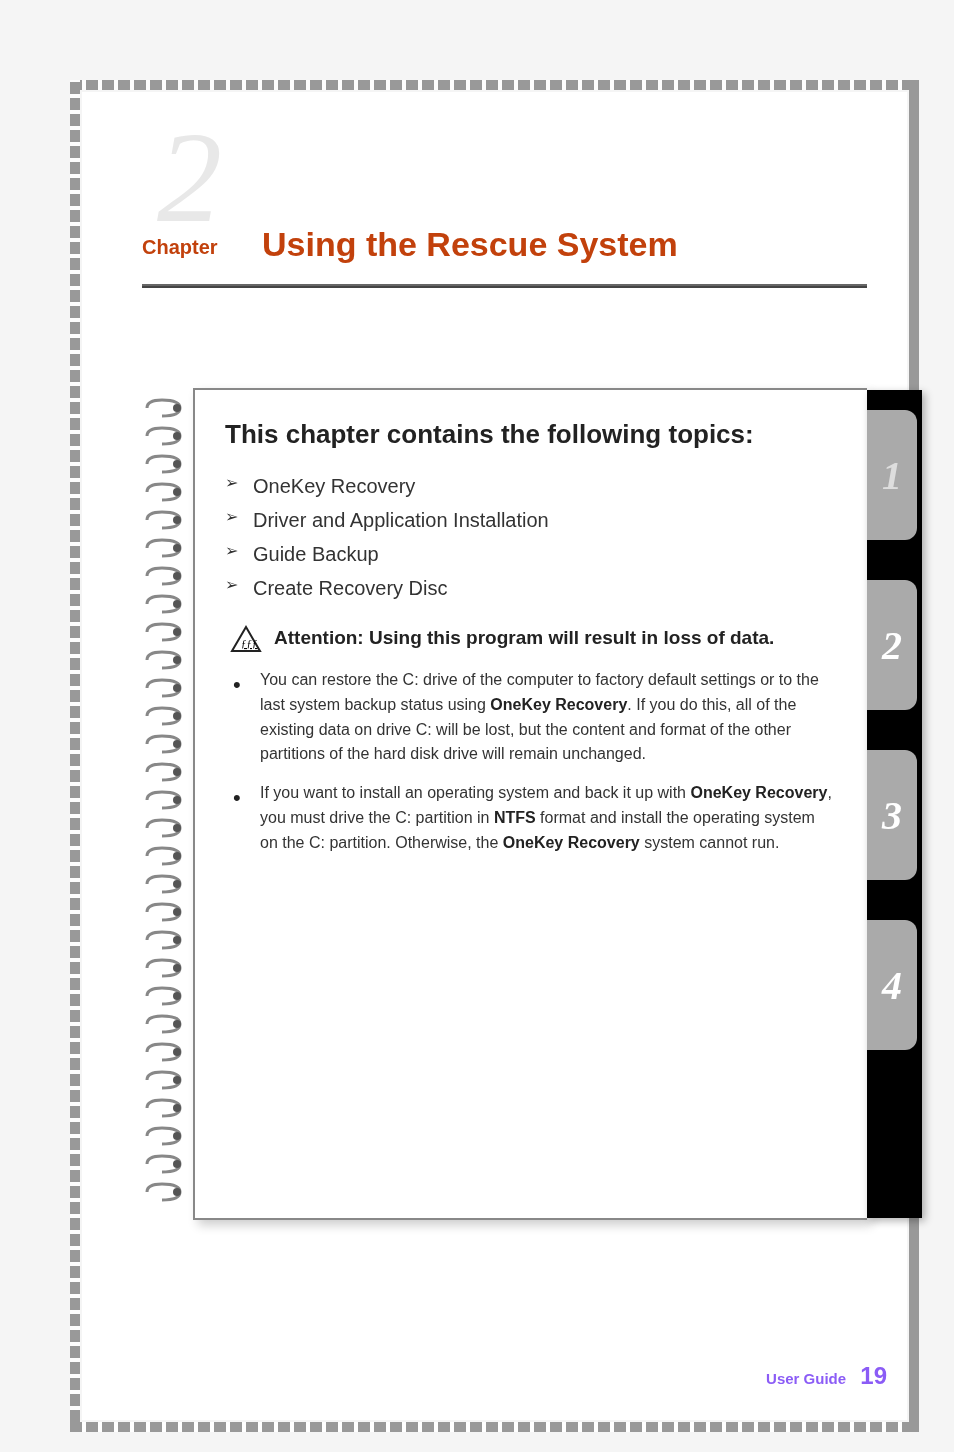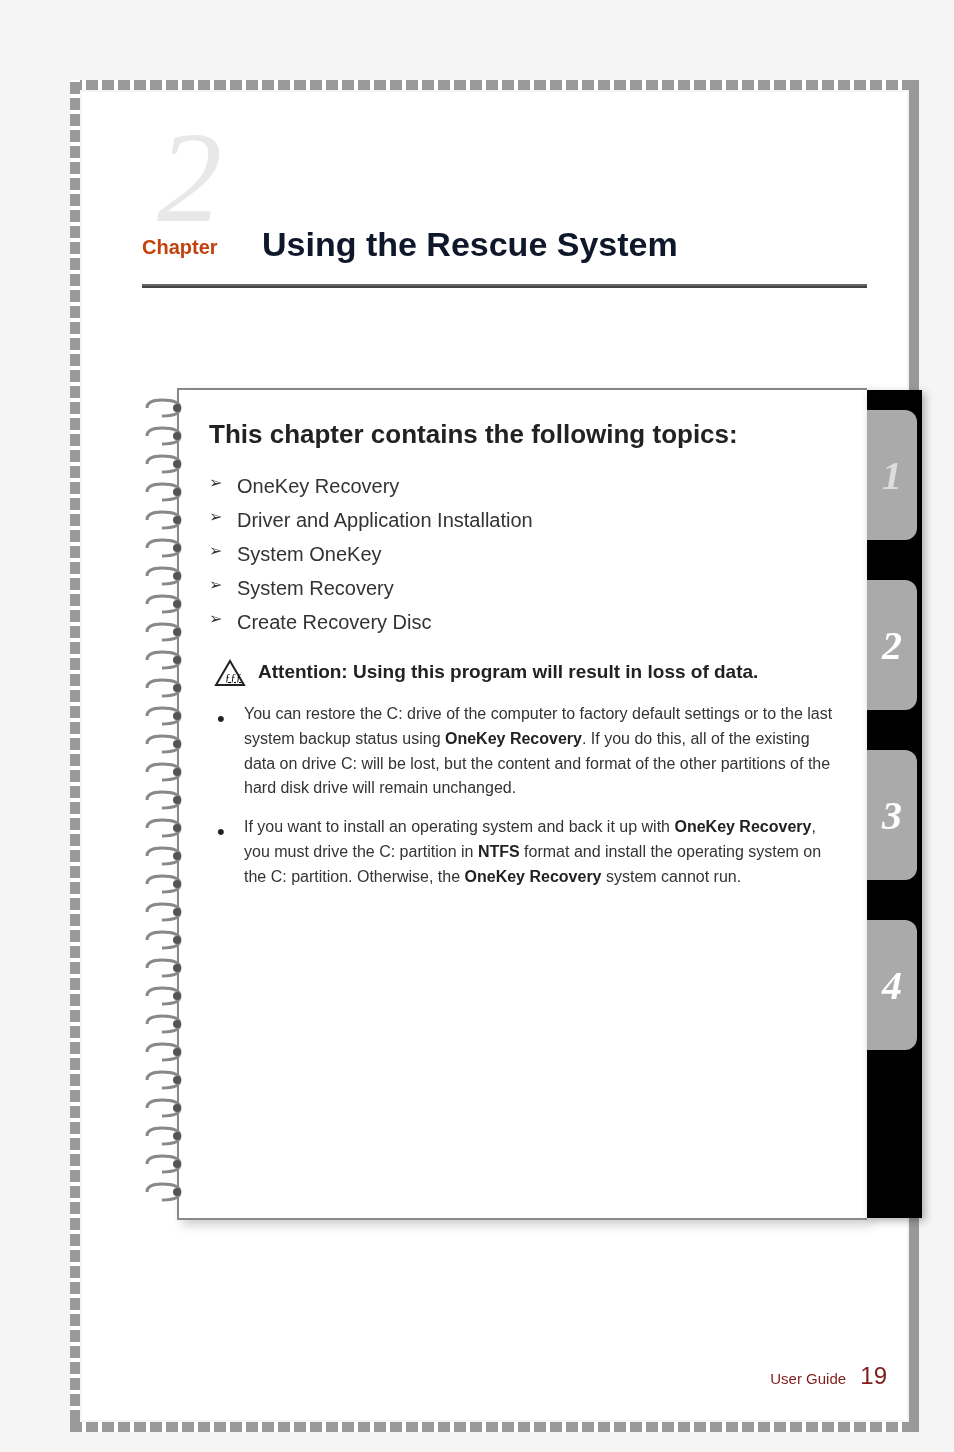--- a/index.html
+++ b/index.html
@@ -81,34 +81,34 @@
       position: absolute;
       bottom: 13px;
       left: 0;
       font-size: 20px;
       color: #c2410c;
       font-weight: bold;
     }
     .chapter-title {
       font-size: 34px;
       font-weight: bold;
-      color: #0f172a;
+      color: #c2410c;
       padding-bottom: 8px;
       flex: 1;
     }
     .title-underline {
       height: 6px;
       background: #666;
       border-top: 2px solid #fff;
       border-bottom: 2px solid #444;
       margin-bottom: 100px;
     }
     .content-area {
       display: flex;
-      gap: 0;
+      gap: 16px;
     }
     .spiral-column {
       width: 50px;
       display: flex;
       flex-direction: column;
       justify-content: space-between;
       padding: 10px 0;
       margin-right: -15px;
       z-index: 5;
       position: relative;
@@ -224,21 +224,22 @@
     }
     .tab-1 { top: 20px; color: #ddd; }
     .tab-2 { top: 190px; }
     .tab-3 { top: 360px; }
     .tab-4 { top: 530px; }
     .footer {
       position: absolute;
       bottom: 30px;
       right: 20px;
       font-size: 15px;
-      color: #7f1d1d;
+      color: #8b5cf6;
+      font-weight: bold;
     }
     .footer .page-num {
       font-size: 24px;
       margin-left: 10px;
     }
   </style>
 </head>
 <body>
 
 <div class="dashed-top"></div>
@@ -375,22 +376,21 @@
             <circle cx="35" cy="10" r="4" fill="#555"></circle>
           </svg></div>
       </div>
 
     <div class="content-box">
       <div class="content-inner">
         <div class="topics-heading">This chapter contains the following topics:</div>
         <ul class="topic-list">
           <li>OneKey Recovery</li>
           <li>Driver and Application Installation</li>
-          <li>System OneKey</li>
-          <li>System Recovery</li>
+          <li>Guide Backup</li>
           <li>Create Recovery Disc</li>
         </ul>
 
         <div class="attention-block">
           <span class="attention-icon">
             <svg viewBox="0 0 32 28">
               <polygon points="16,2 30,26 2,26" fill="none" stroke="#222" stroke-width="2"></polygon>
               <text x="11" y="22" font-size="11" font-family="serif" text-decoration="underline">ƒƒƒ</text>
             </svg>
           </span>

